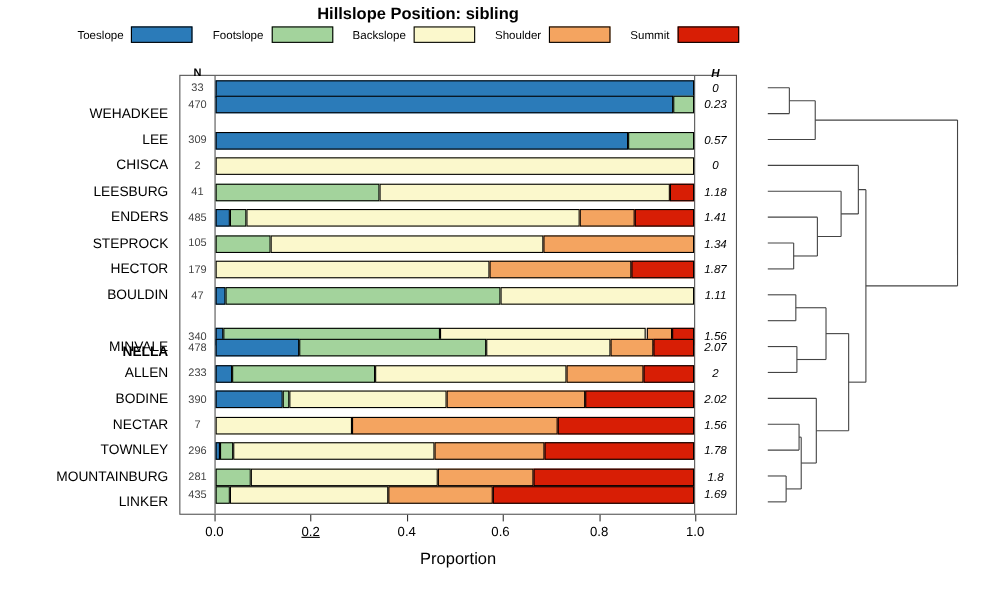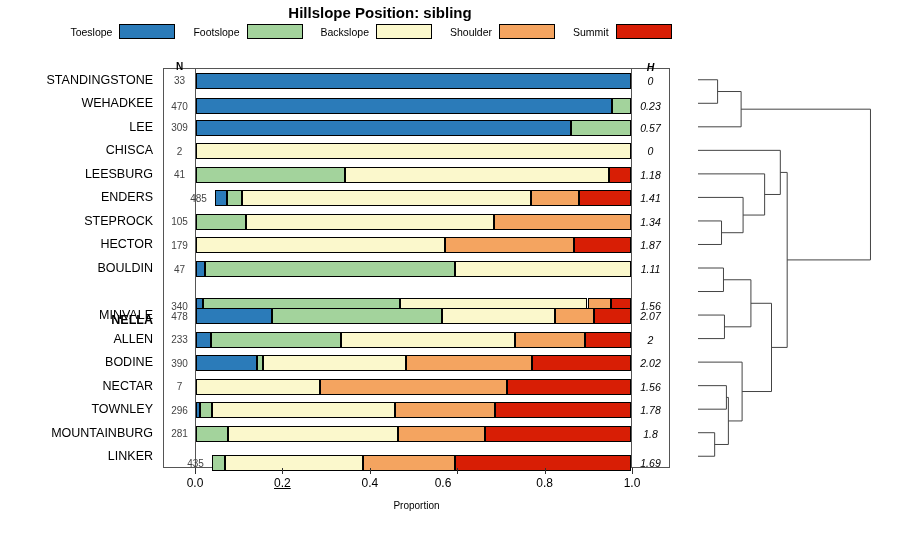--- a/index.html
+++ b/index.html
@@ -72,21 +72,21 @@
 
   
   #axis{position:absolute;left:163px;top:468px;width:507px;height:1px;}
   .tick{position:absolute;top:0;width:1px;height:6px;background:#333;}
   .tick-label{
     position:absolute;top:8px;font-size:12px;transform:translateX(-50%);
     white-space:nowrap;
   }
   #xlabel{
     position:absolute;left:163px;top:500px;width:507px;text-align:center;
-    font-size:10px;
+    font-size:15px;
   }
 
   
   #ylabels{position:absolute;left:0;top:68px;width:159px;height:400px;}
   .ylabel{
     position:absolute;right:6px;height:22px;line-height:22px;
     font-size:12.5px;white-space:nowrap;text-align:right;
   }
   .ylabel.highlight{font-weight:bold;margin-top:28px;}
 
@@ -117,21 +117,20 @@
         <span class="legend-label">Shoulder</span>
         <span class="legend-swatch" style="background: rgb(244, 164, 96);"></span>
       </div>
       <div class="legend-item">
         <span class="legend-label">Summit</span>
         <span class="legend-swatch" style="background: rgb(216, 30, 5);"></span>
       </div>
     </div>
 
   <div id="ylabels">
-      <div class="ylabel" style="top: 0.764706px;">STANDINGSTONE</div>
       <div class="ylabel" style="top: 24.2941px;">WEHADKEE</div>
       <div class="ylabel" style="top: 47.8235px;">LEE</div>
       <div class="ylabel" style="top: 71.3529px;">CHISCA</div>
       <div class="ylabel" style="top: 94.8824px;">LEESBURG</div>
       <div class="ylabel" style="top: 118.412px;">ENDERS</div>
       <div class="ylabel" style="top: 141.941px; text-align: center;">STEPROCK</div>
       <div class="ylabel" style="top: 165.471px;">HECTOR</div>
       <div class="ylabel" style="top: 189px;">BOULDIN</div>
       <div class="ylabel highlight" style="top: 212.529px;">NELLA</div>
       <div class="ylabel" style="top: 236.059px;">MINVALE</div>
@@ -149,21 +148,21 @@
     <div id="rows">
         <div class="row" style="top: 0.764706px;">
           <div class="n-cell">33<span class="n-head">N</span></div>
           <div class="bar-area">
             <div class="bar">
               <div class="seg" style="left: 0%; width: 100%; background: rgb(43, 123, 185);"></div>
             </div>
           </div>
           <div class="h-cell">0<span class="h-head">H</span></div>
         </div>
-        <div class="row" style="top: 26px;">
+        <div class="row" style="top: 15px;">
           <div class="n-cell">470</div>
           <div class="bar-area">
             <div class="bar">
               <div class="seg" style="left: 0%; width: 95.7%; background: rgb(43, 123, 185);"></div>
               <div class="seg" style="left: 95.7%; width: 4.3%; background: rgb(163, 211, 156);"></div>
             </div>
           </div>
           <div class="h-cell">0.23</div>
         </div>
         <div class="row" style="top: 47.8235px;">
@@ -189,21 +188,21 @@
           <div class="n-cell">41</div>
           <div class="bar-area">
             <div class="bar">
               <div class="seg" style="left: 0%; width: 34.2%; background: rgb(163, 211, 156);"></div>
               <div class="seg" style="left: 34.2%; width: 60.7%; background: rgb(251, 248, 204);"></div>
               <div class="seg" style="left: 94.9%; width: 5.1%; background: rgb(216, 30, 5);"></div>
             </div>
           </div>
           <div class="h-cell">1.18</div>
         </div>
-        <div class="row" style="top: 118.412px; margin-left: 19px;">
+        <div class="row" style="top: 118.412px;">
           <div class="n-cell">485</div>
           <div class="bar-area">
             <div class="bar">
               <div class="seg" style="left: 0%; width: 3%; background: rgb(43, 123, 185);"></div>
               <div class="seg" style="left: 3%; width: 3.5%; background: rgb(163, 211, 156);"></div>
               <div class="seg" style="left: 6.5%; width: 69.5%; background: rgb(251, 248, 204);"></div>
               <div class="seg" style="left: 76%; width: 11.5%; background: rgb(244, 164, 96);"></div>
               <div class="seg" style="left: 87.5%; width: 12.5%; background: rgb(216, 30, 5);"></div>
             </div>
           </div>
@@ -323,21 +322,21 @@
           <div class="bar-area">
             <div class="bar">
               <div class="seg" style="left: 0%; width: 7.4%; background: rgb(163, 211, 156);"></div>
               <div class="seg" style="left: 7.4%; width: 39%; background: rgb(251, 248, 204);"></div>
               <div class="seg" style="left: 46.4%; width: 20%; background: rgb(244, 164, 96);"></div>
               <div class="seg" style="left: 66.4%; width: 33.6%; background: rgb(216, 30, 5);"></div>
             </div>
           </div>
           <div class="h-cell">1.8</div>
         </div>
-        <div class="row" style="top: 383px; margin-left: 16px;">
+        <div class="row" style="top: 370px;">
           <div class="n-cell">435</div>
           <div class="bar-area">
             <div class="bar">
               <div class="seg" style="left: 0%; width: 3%; background: rgb(163, 211, 156);"></div>
               <div class="seg" style="left: 3%; width: 33%; background: rgb(251, 248, 204);"></div>
               <div class="seg" style="left: 36%; width: 22%; background: rgb(244, 164, 96);"></div>
               <div class="seg" style="left: 58%; width: 42%; background: rgb(216, 30, 5);"></div>
             </div>
           </div>
           <div class="h-cell">1.69</div>
@@ -346,21 +345,21 @@
   </div>
 
   <div id="axis">
       <div class="tick" style="left: 32px;"></div>
       <div class="tick-label" style="left: 32px;">0.0</div>
       <div class="tick" style="left: 119.4px;"></div>
       <div class="tick-label" style="left: 119.4px; text-decoration: underline;">0.2</div>
       <div class="tick" style="left: 206.8px;"></div>
       <div class="tick-label" style="left: 206.8px;">0.4</div>
       <div class="tick" style="left: 294.2px;"></div>
-      <div class="tick-label" style="left: 280px;">0.6</div>
+      <div class="tick-label" style="left: 292px;">0.6</div>
       <div class="tick" style="left: 381.6px;"></div>
       <div class="tick-label" style="left: 381.6px;">0.8</div>
       <div class="tick" style="left: 469px;"></div>
       <div class="tick-label" style="left: 469px;">1.0</div>
     </div>
   <div id="xlabel">Proportion</div>
 
   <div id="dendrogram"><svg width="210" height="400">
         <line x1="8" y1="11.764705882352942" x2="27.6" y2="11.764705882352942" stroke="#444" stroke-width="1"></line>
         <line x1="8" y1="35.294117647058826" x2="27.6" y2="35.294117647058826" stroke="#444" stroke-width="1"></line>

